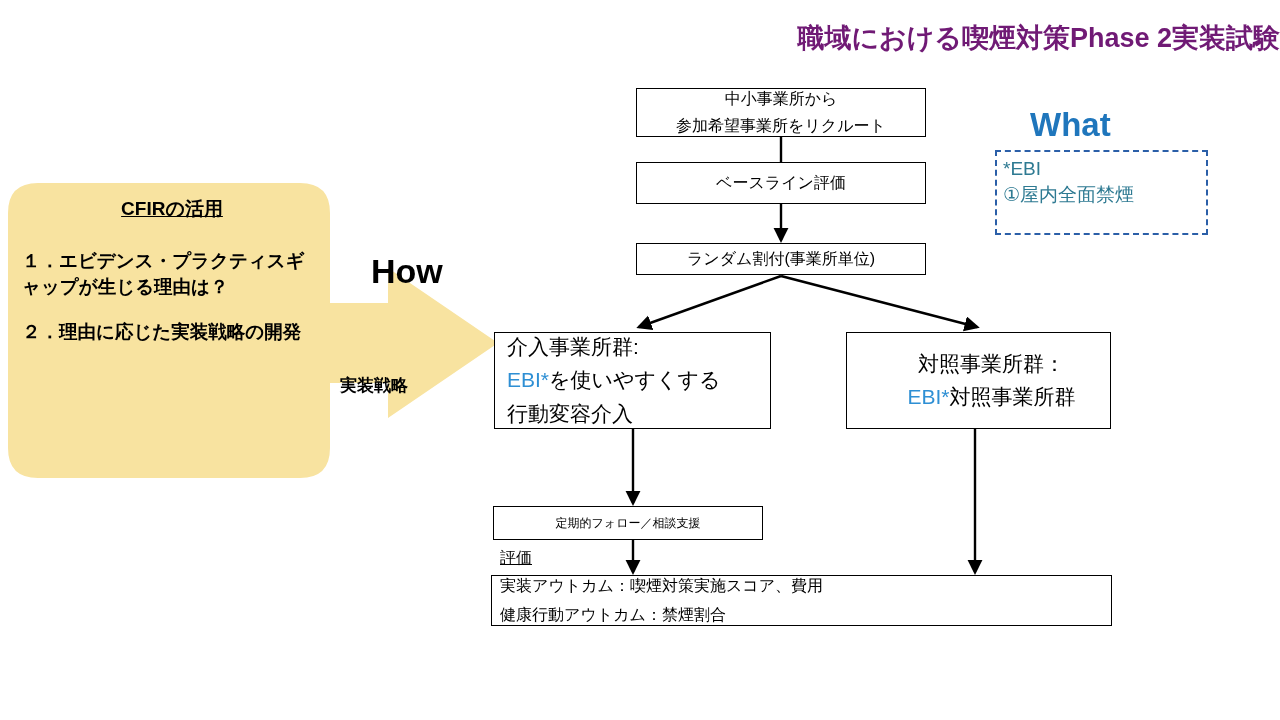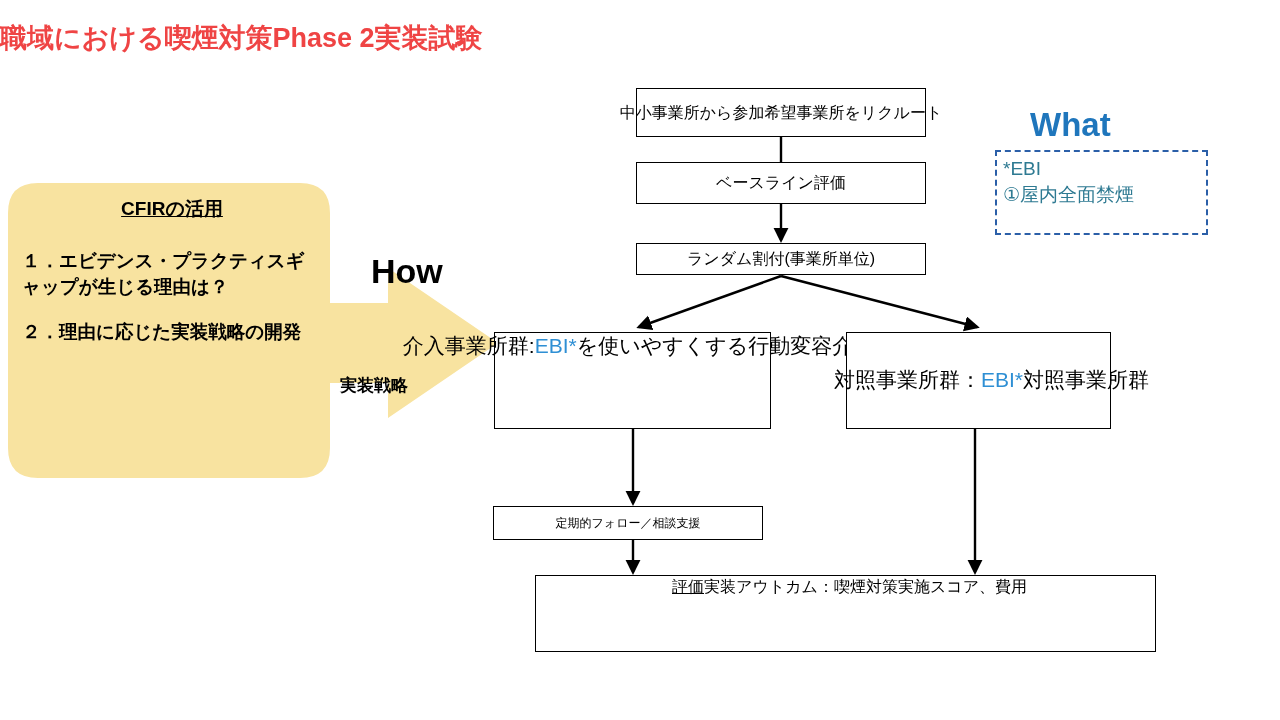--- a/index.html
+++ b/index.html
@@ -15,37 +15,38 @@
     font-family: "Liberation Sans", "DejaVu Sans", sans-serif;
     color: #000000;
   }
 
   
   #slide-title {
     position: absolute;
     left: 0;
     top: 20px;
     width: 1280px;
-    text-align: left;
+    text-align: right;
     font-size: 27px;
     font-weight: bold;
     letter-spacing: 0px;
-    color: #ef4444;
+    color: #701a75;
   }
 
   
   .flowbox {
     position: absolute;
     box-sizing: border-box;
     border: 1.6px solid #000000;
     background: #ffffff;
     display: flex;
-    flex-direction: row;
+    flex-direction: column;
     justify-content: center;
     color: #000000;
+    gap: 7px;
   }
   .flowbox.center { align-items: center; text-align: center; }
   .flowbox.left   { align-items: flex-start; text-align: left; }
   .flowbox .line { line-height: 1.24; white-space: nowrap; }
 
   #box-recruit {
     left: 636px; top: 88px; width: 290px; height: 49px;
     font-size: 16px;
   }
   #box-baseline {
@@ -65,26 +66,25 @@
   #box-control {
     left: 846px; top: 332px; width: 265px; height: 97px;
     font-size: 21px;
     padding-left: 26px;
   }
   #box-followup {
     left: 493px; top: 506px; width: 270px; height: 34px;
     font-size: 12px;
   }
   #box-evaluation {
-    left: 491px; top: 575px; width: 621px; height: 77px;
+    left: 491px; top: 575px; width: 621px; height: 51px;
     padding-left: 8px;
     align-items: flex-start;
-    justify-content: center;
-    font-size: 16px;
-    margin-left: 44px;
+    justify-content: flex-end;
+    font-size: 16px;
   }
   #box-evaluation .line { line-height: 1.33; }
   .ul-head { text-decoration: underline; }
 
   .ebi-blue { color: #2E8FD4; }
 
   
   #connectors {
     position: absolute;
     left: 0; top: 0;
@@ -226,13 +226,14 @@
   <div class="line"><span class="ebi-blue">EBI*</span><span>対照事業所群</span></div>
 </div>
 
 <div class="flowbox center" id="box-followup">
   <div class="line">定期的フォロー／相談支援</div>
 </div>
 
 <div class="flowbox left" id="box-evaluation">
   <div class="line ul-head">評価</div>
   <div class="line">実装アウトカム：喫煙対策実施スコア、費用</div>
+  <div class="line">健康行動アウトカム：禁煙割合</div>
 </div>
 
 </body></html>

